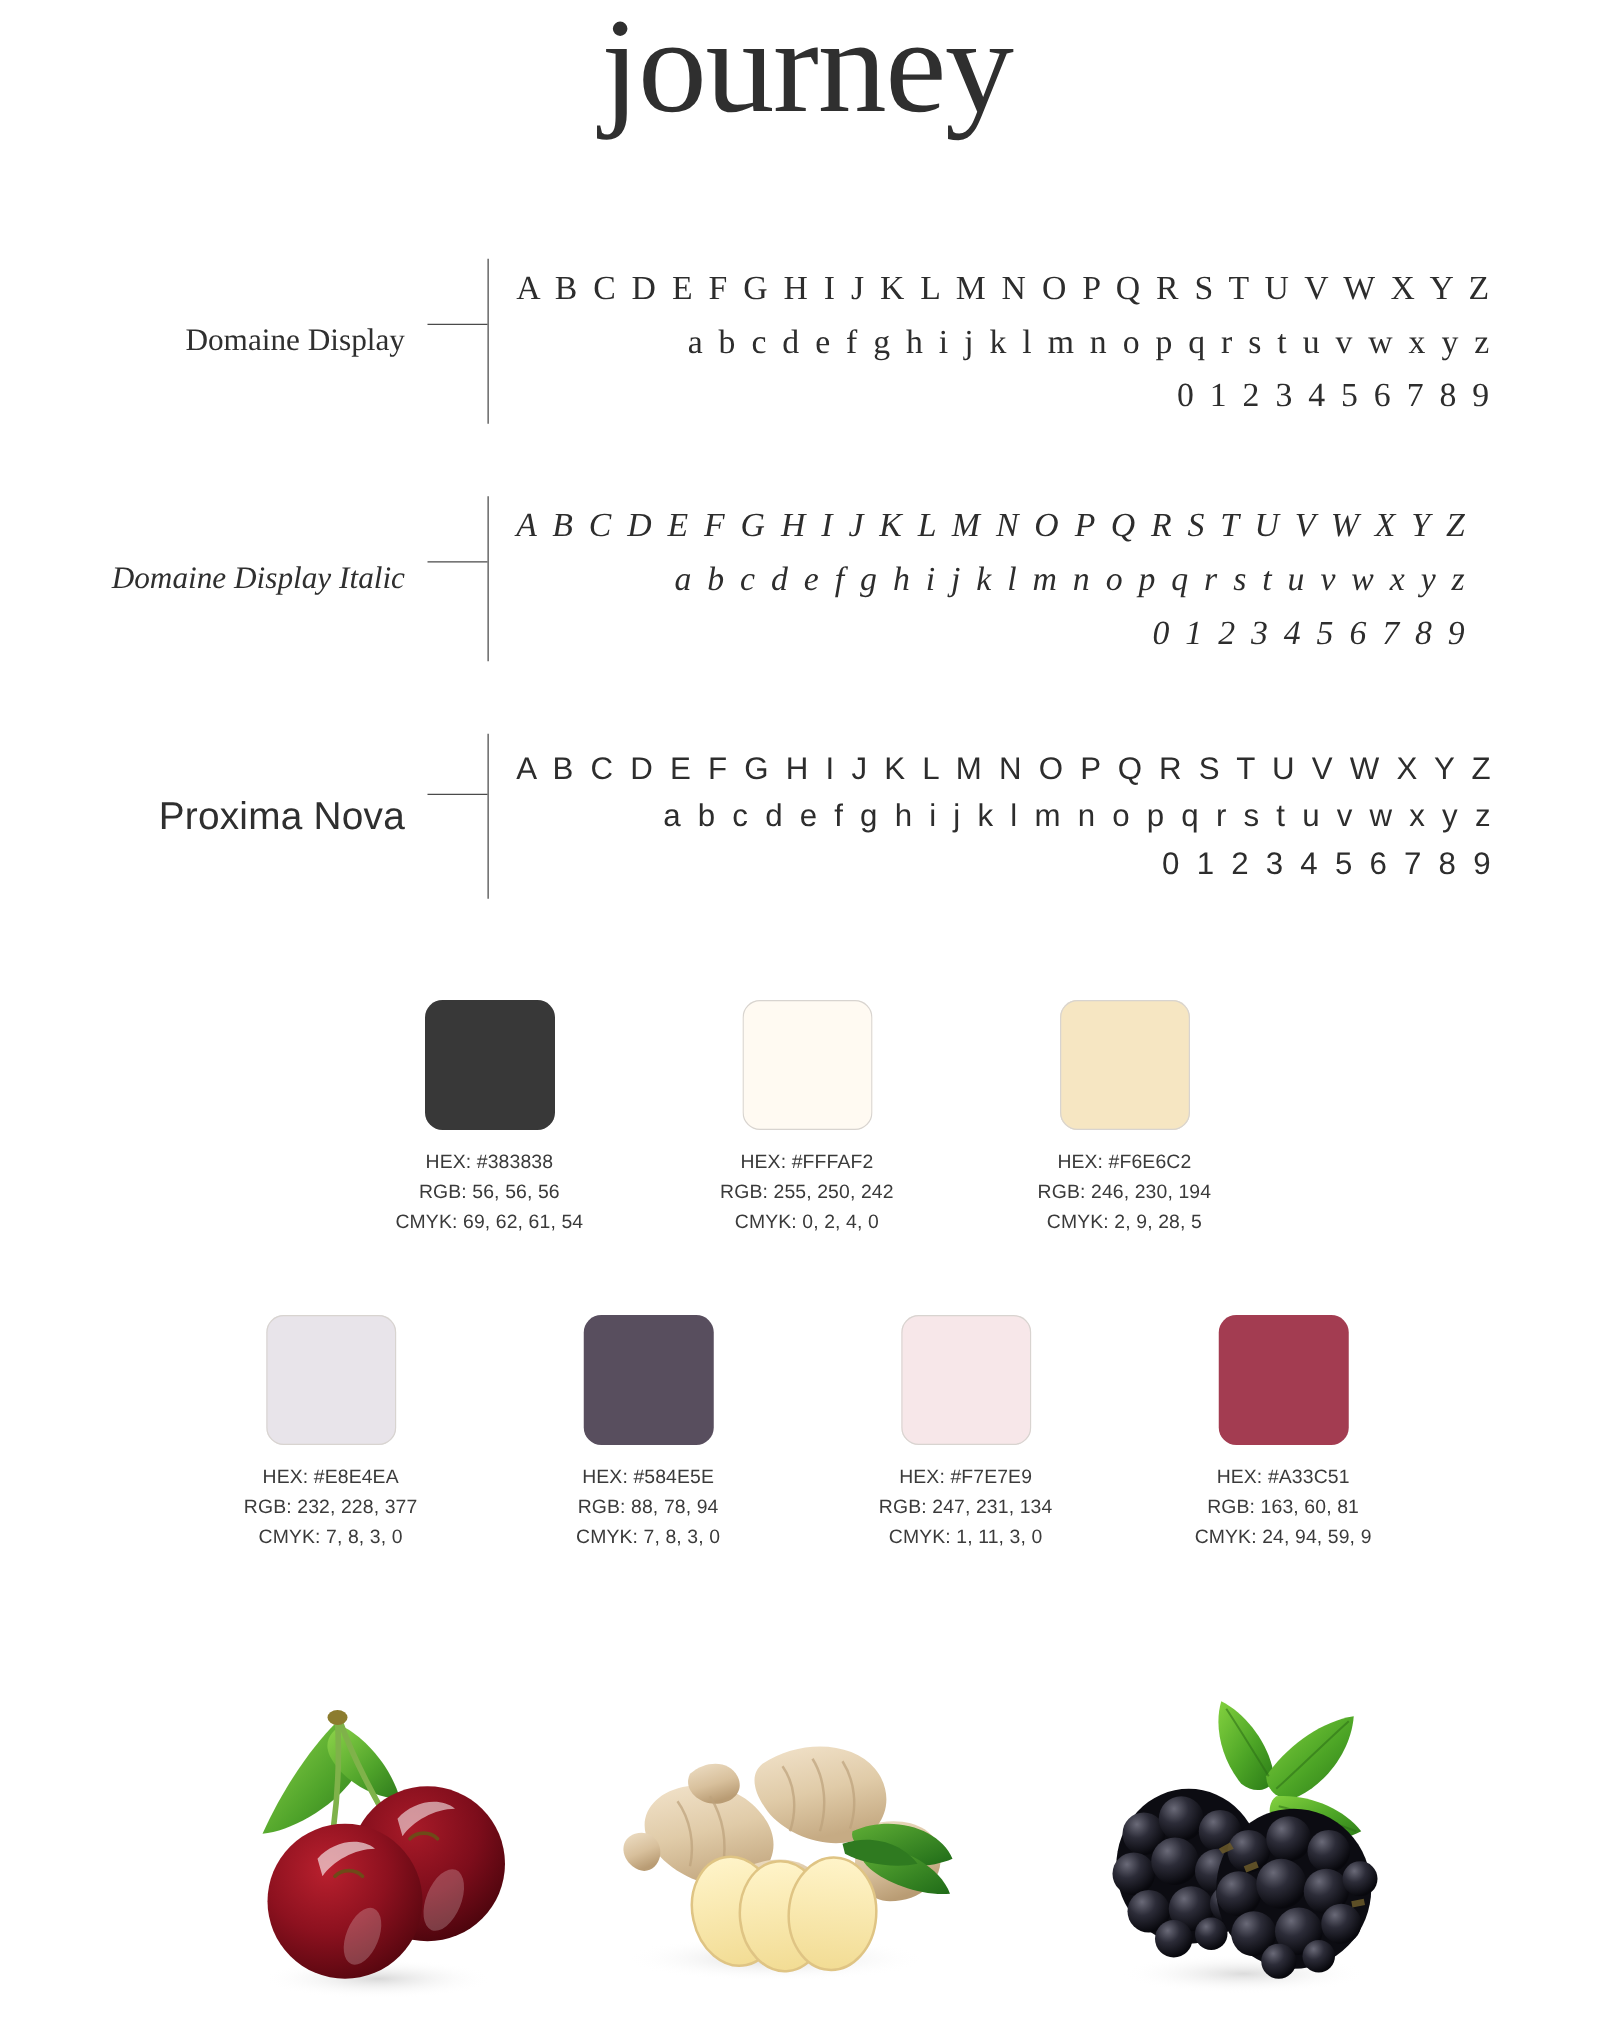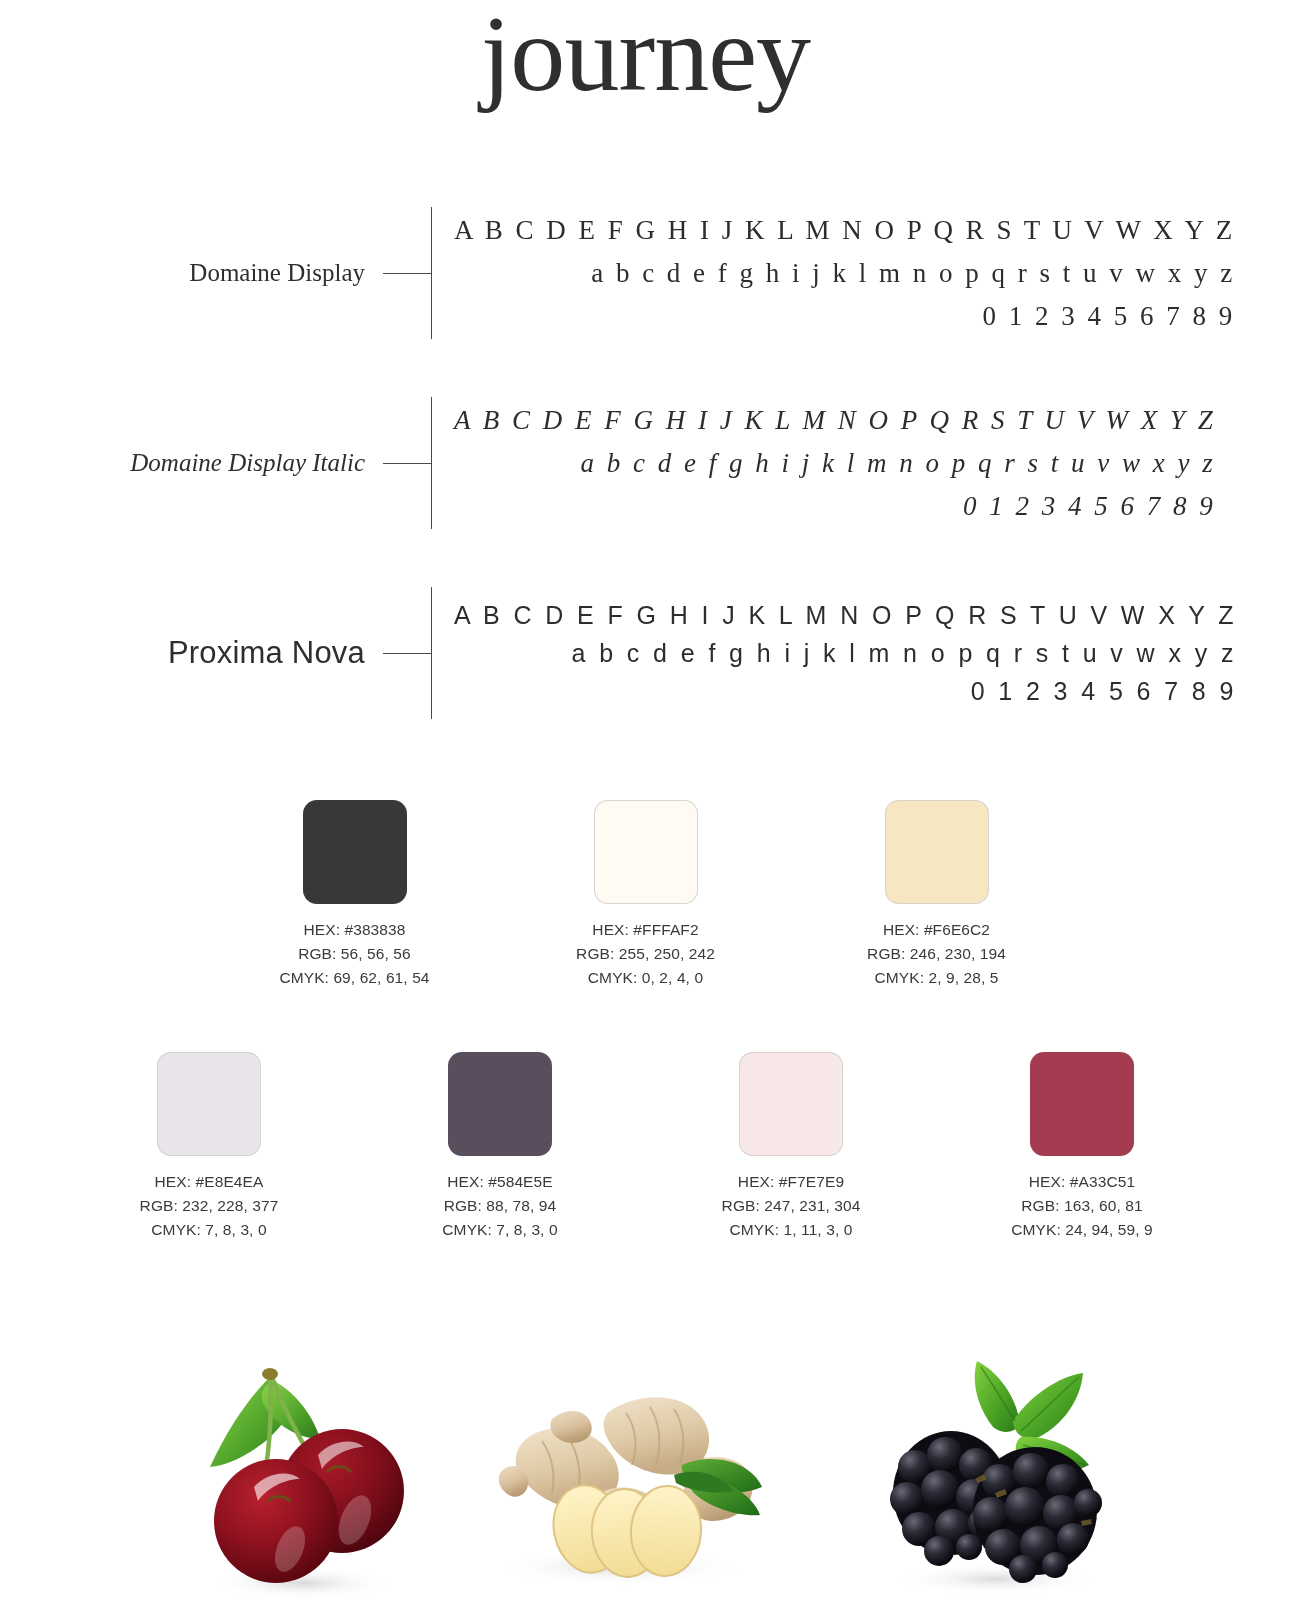--- a/index.html
+++ b/index.html
@@ -45,24 +45,23 @@
   }
   .type-row {
     position: relative;
     display: flex;
     align-items: center;
     height: 190px;
   }
   .type-label-col {
     width: 390px;
     display: flex;
-    align-items: center;
+    align-items: flex-start;
     justify-content: flex-end;
     padding-right: 0;
-    padding-left: 41px;
   }
   .type-label {
     font-size: 25px;
     color: #2f2f2f;
     white-space: nowrap;
   }
   .type-label.serif {
     font-family: "Liberation Serif", serif;
   }
   .type-label.serif-italic {
@@ -119,21 +118,21 @@
 
   
   .palette {
     position: absolute;
     left: 0;
     width: 1291px;
   }
   .palette-row {
     display: flex;
     justify-content: center;
-    gap: 91px;
+    gap: 54px;
   }
   .swatch-cell {
     width: 200px;
     display: flex;
     flex-direction: column;
     align-items: center;
   }
   .chip {
     width: 104px;
     height: 104px;
@@ -265,21 +264,21 @@
         <div class="chip-meta">
           <div>HEX: #584E5E</div>
           <div>RGB: 88, 78, 94</div>
           <div>CMYK: 7, 8, 3, 0</div>
         </div>
       </div>
       <div class="swatch-cell">
         <div class="chip bordered" style="background: rgb(247, 231, 233);"></div>
         <div class="chip-meta">
           <div>HEX: #F7E7E9</div>
-          <div>RGB: 247, 231, 304</div>
+          <div>RGB: 247, 231, 134</div>
           <div>CMYK: 1, 11, 3, 0</div>
         </div>
       </div>
       <div class="swatch-cell">
         <div class="chip" style="background: rgb(163, 60, 81);"></div>
         <div class="chip-meta">
           <div>HEX: #A33C51</div>
           <div>RGB: 163, 60, 81</div>
           <div>CMYK: 24, 94, 59, 9</div>
         </div>

